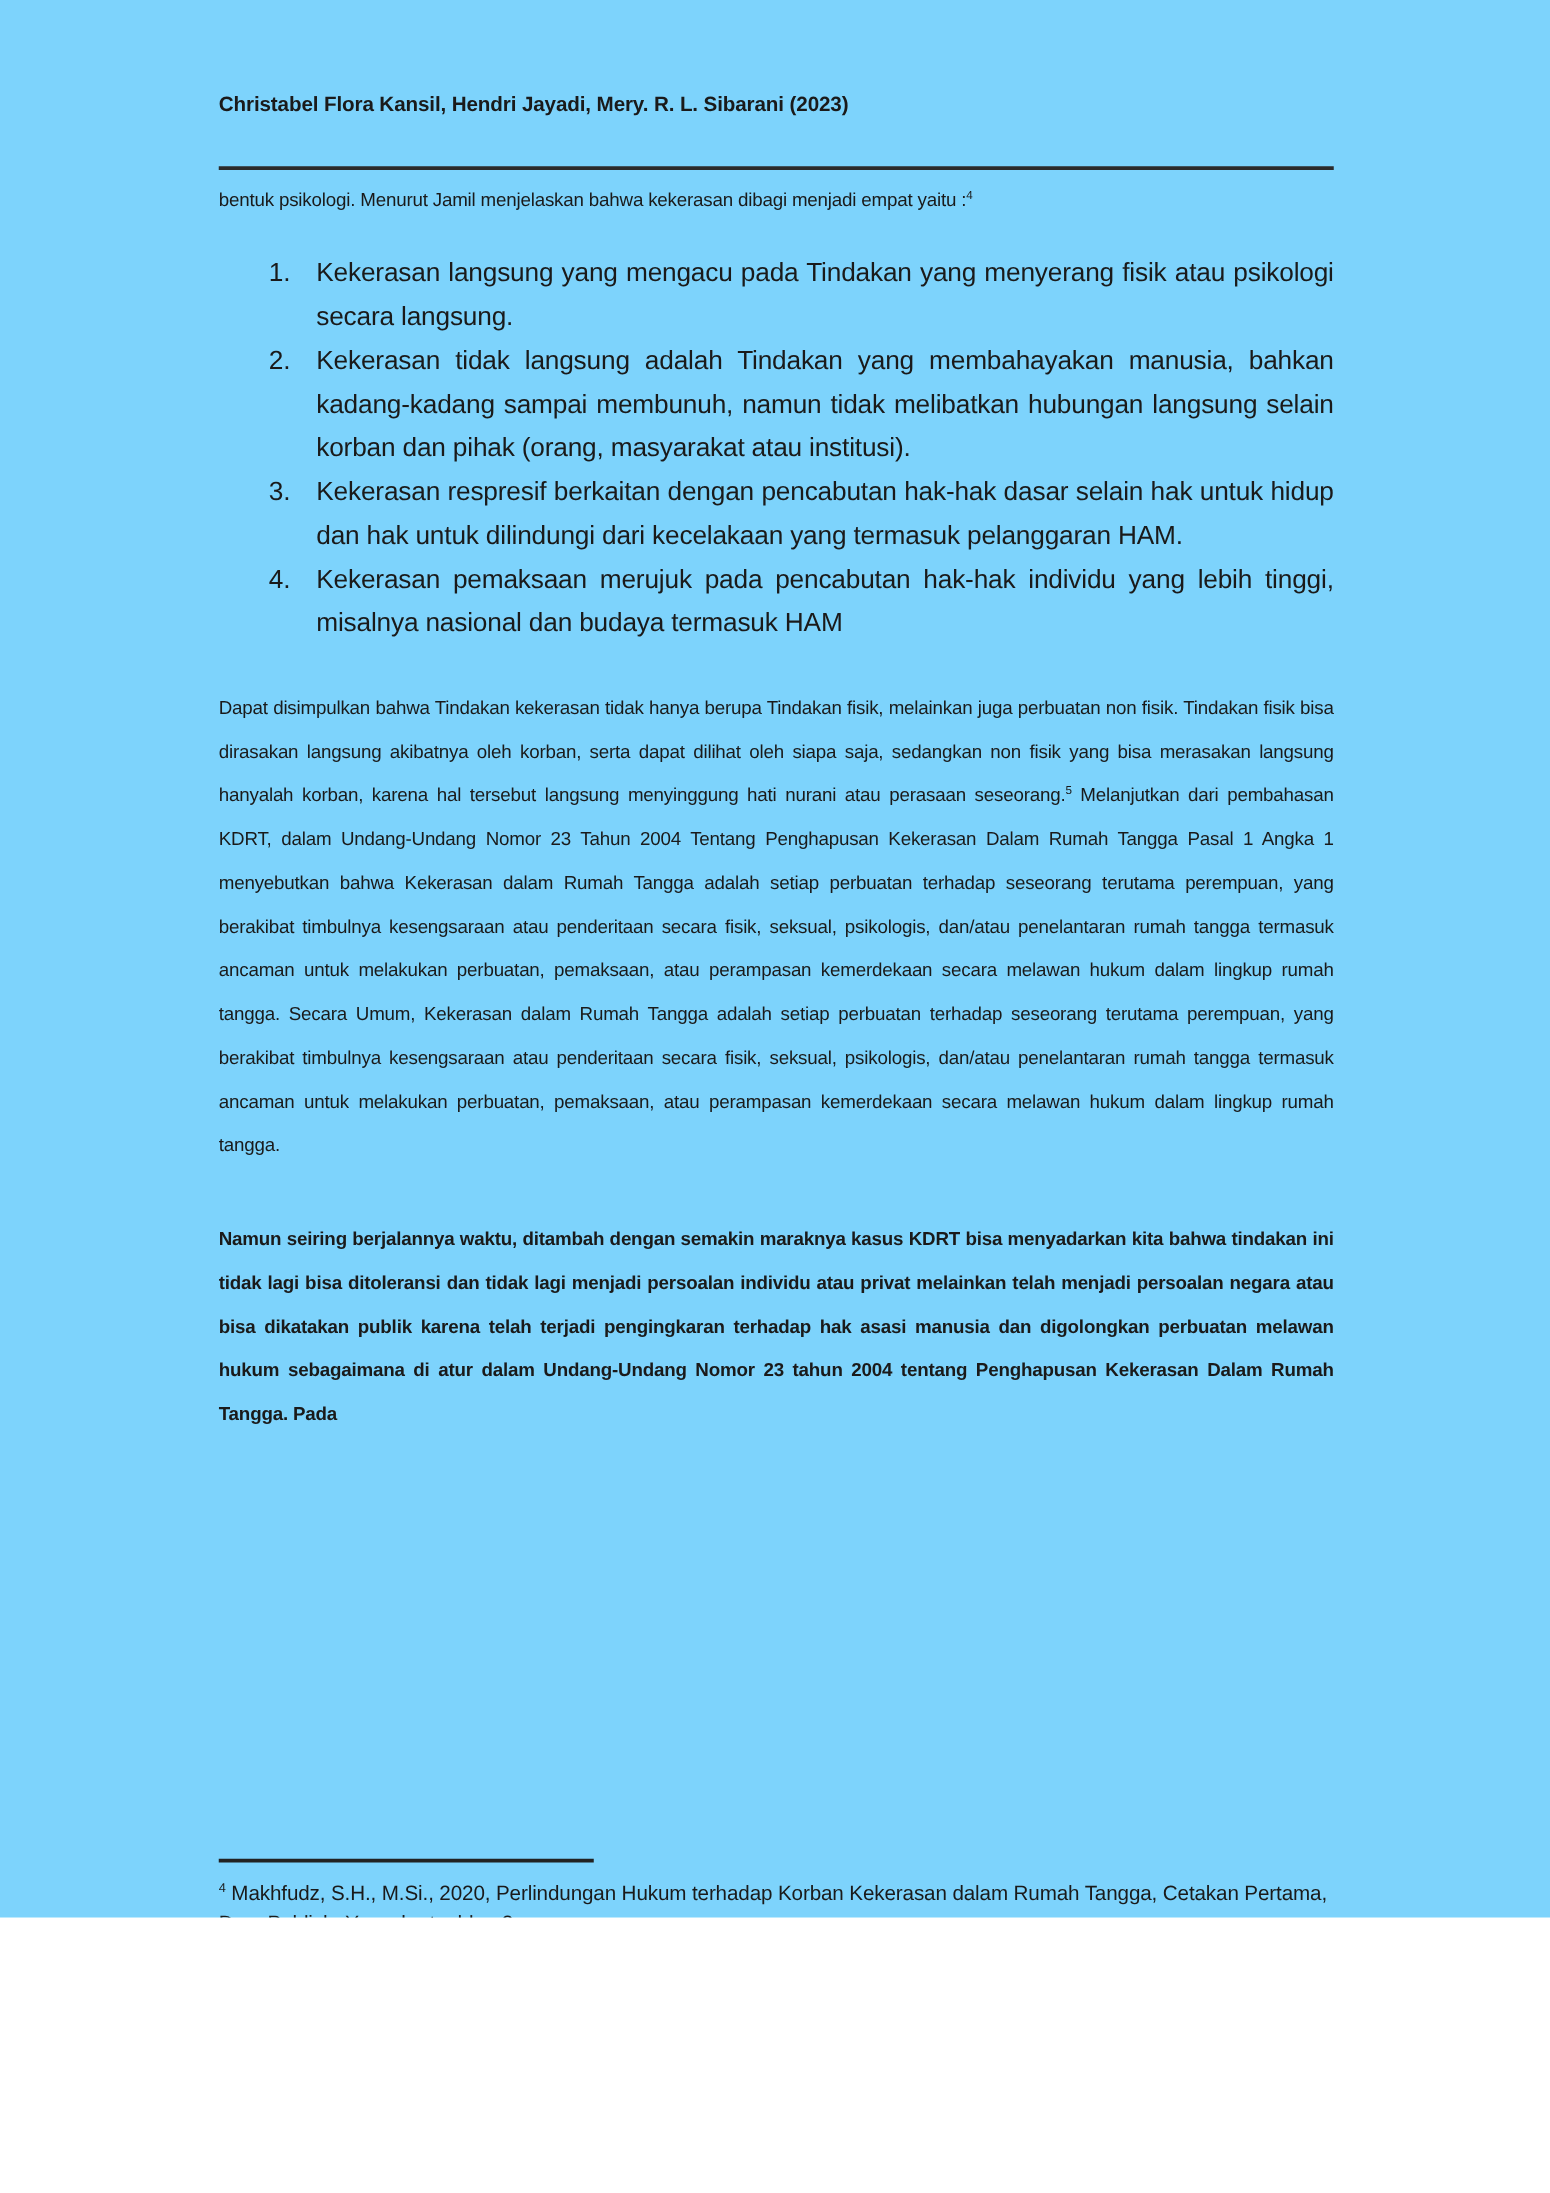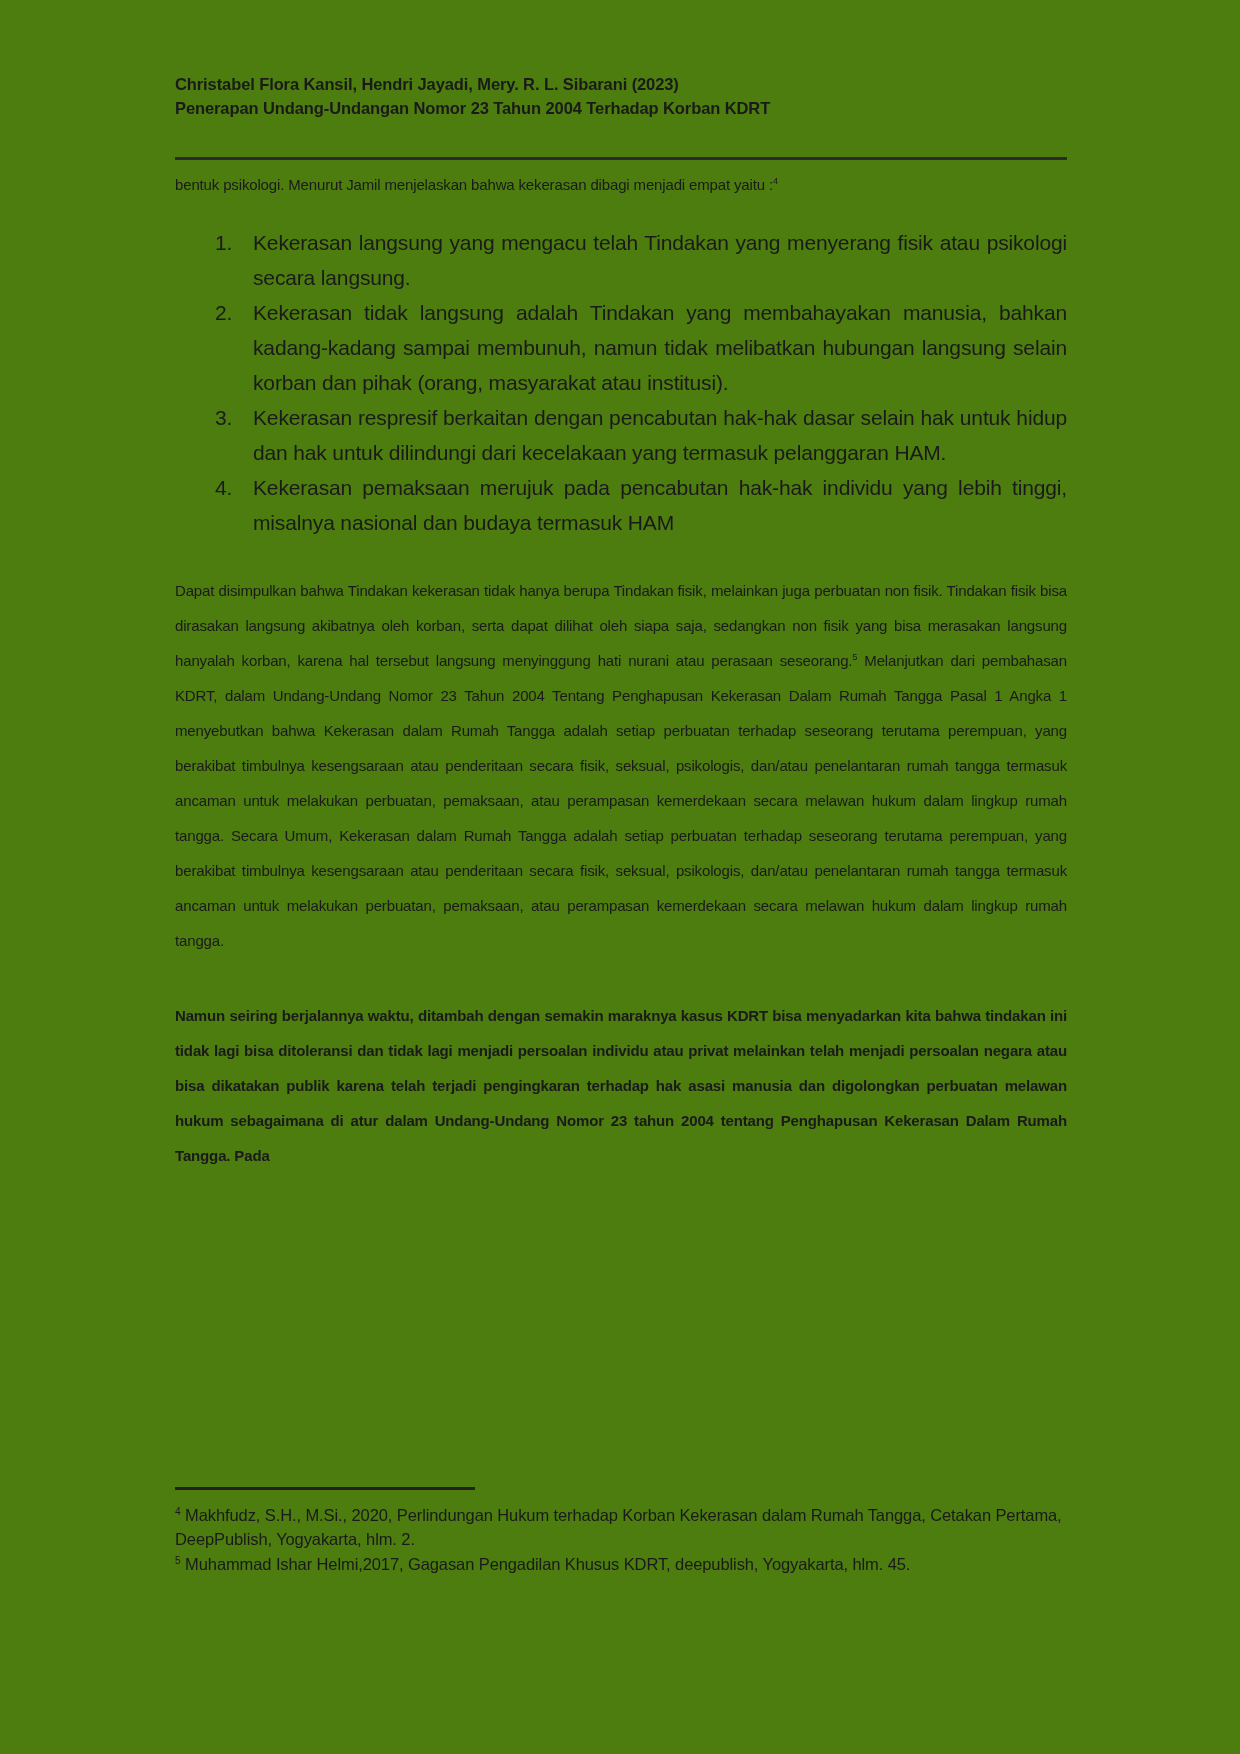--- a/index.html
+++ b/index.html
@@ -8,23 +8,23 @@
     width: 1240px;
     height: 1754px;
     background: #ffffff;
     font-family: "Liberation Sans", sans-serif;
     color: #1a1a1a;
     -webkit-font-smoothing: antialiased;
   }
   .page {
     position: relative;
     width: 1240px;
-    height: 1754px;
+    height: 1534px;
     overflow: hidden;
-    background: #4d7c0f;
+    background: #7dd3fc;
   }
   .content {
     position: absolute;
     left: 175px;
     top: 0;
     width: 892px;
   }
   .running-header {
     margin-top: 72px;
     font-weight: bold;
@@ -91,32 +91,31 @@
   }
 </style>
 </head>
 <body>
 
 <div class="page">
   <div class="content">
 
     <header class="running-header">
       <div>Christabel Flora Kansil, Hendri Jayadi, Mery. R. L. Sibarani (2023)</div>
-      <div>Penerapan Undang-Undangan Nomor 23 Tahun 2004 Terhadap Korban KDRT</div>
     </header>
 
     <div class="header-rule"></div>
 
     <main>
       <p class="body-para intro-para">bentuk psikologi. Menurut Jamil menjelaskan bahwa kekerasan dibagi menjadi empat yaitu :<sup>4</sup></p>
 
       <div class="vlist">
         <div class="vitem">
           <span class="vnum">1.</span>
-          <span class="vtext">Kekerasan langsung yang mengacu telah Tindakan yang menyerang fisik atau psikologi secara langsung.</span>
+          <span class="vtext">Kekerasan langsung yang mengacu pada Tindakan yang menyerang fisik atau psikologi secara langsung.</span>
         </div>
         <div class="vitem">
           <span class="vnum">2.</span>
           <span class="vtext">Kekerasan tidak langsung adalah Tindakan yang membahayakan manusia, bahkan kadang-kadang sampai membunuh, namun tidak melibatkan hubungan langsung selain korban dan pihak (orang, masyarakat atau institusi).</span>
         </div>
         <div class="vitem">
           <span class="vnum">3.</span>
           <span class="vtext">Kekerasan respresif berkaitan dengan pencabutan hak-hak dasar selain hak untuk hidup dan hak untuk dilindungi dari kecelakaan yang termasuk pelanggaran HAM.</span>
         </div>
         <div class="vitem">

